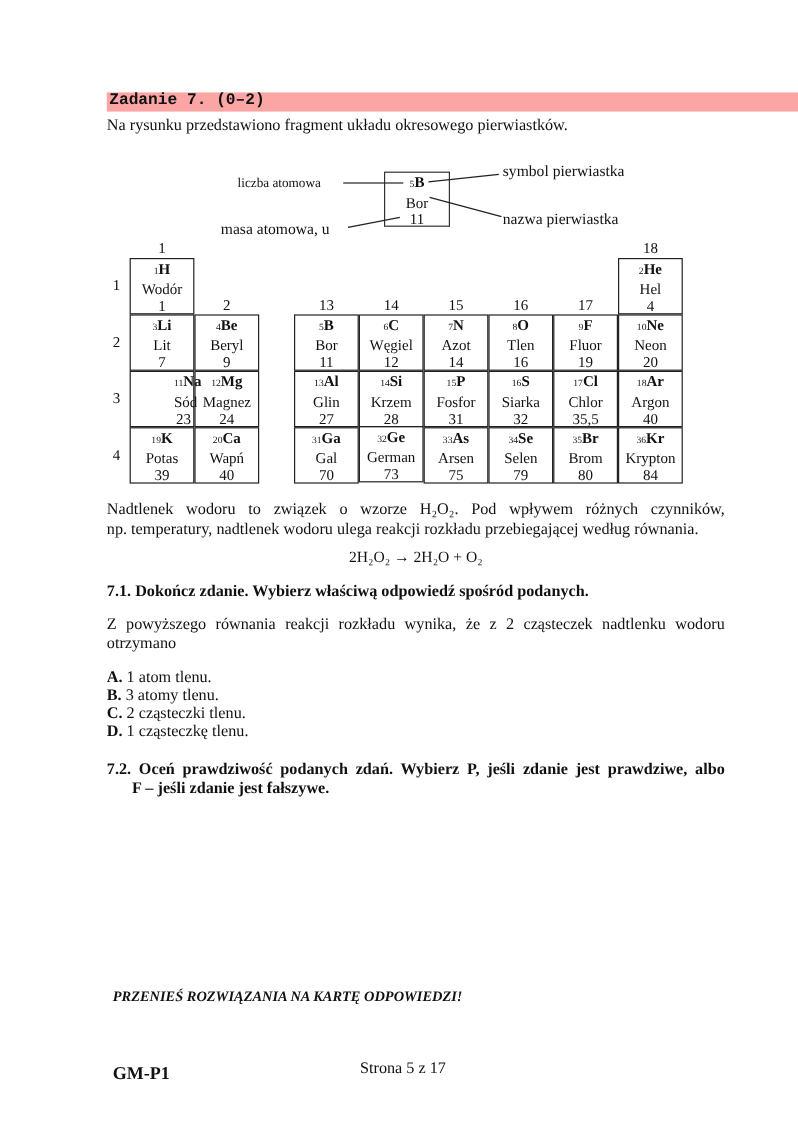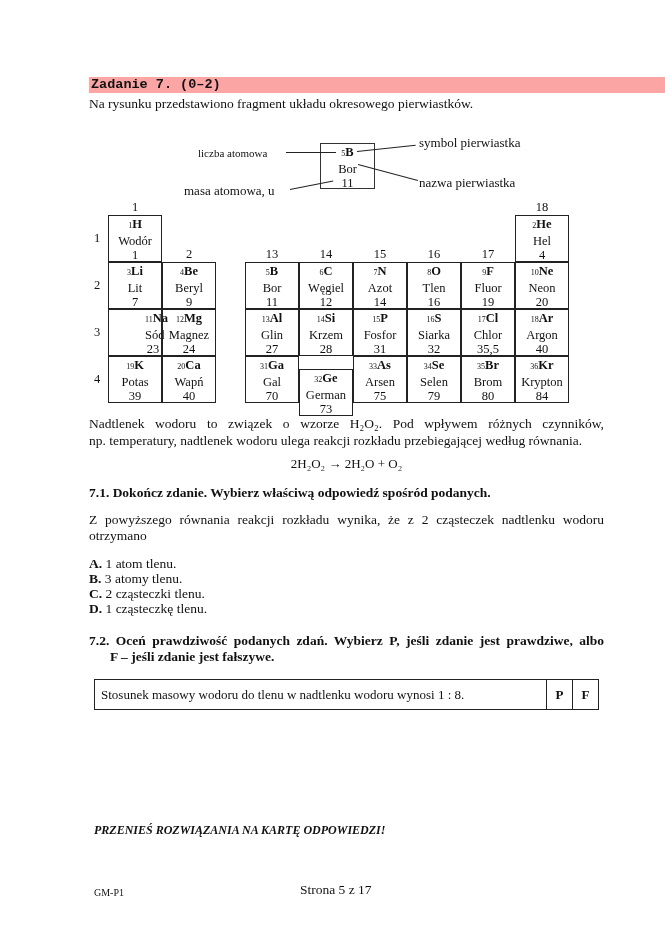--- a/index.html
+++ b/index.html
@@ -150,21 +150,21 @@
     <div class="cell" style="left: 162px; top: 356px;">
       <div><span class="sub">20</span><b>Ca</b></div>
       <div>Wapń</div>
       <div>40</div>
     </div>
     <div class="cell" style="left: 245px; top: 356px;">
       <div><span class="sub">31</span><b>Ga</b></div>
       <div>Gal</div>
       <div>70</div>
     </div>
-    <div class="cell" style="left: 299px; top: 369px;">
+    <div class="cell" style="left: 299px; top: 355px;">
       <div><span class="sub">32</span><b>Ge</b></div>
       <div>German</div>
       <div>73</div>
     </div>
     <div class="cell" style="left: 353px; top: 356px;">
       <div><span class="sub">33</span><b>As</b></div>
       <div>Arsen</div>
       <div>75</div>
     </div>
     <div class="cell" style="left: 407px; top: 356px; font-family: Liberation Serif, serif;">
@@ -195,23 +195,18 @@
 <div class="abs opt" style="left:89px; top:556px;"><b>A.</b><span> 1 atom tlenu.</span></div>
 <div class="abs opt" style="left:89px; top:571px;"><b>B.</b><span> 3 atomy tlenu.</span></div>
 <div class="abs opt" style="left:89px; top:586px;"><b>C.</b><span> 2 cząsteczki tlenu.</span></div>
 <div class="abs opt" style="left:89px; top:601px;"><b>D.</b><span> 1 cząsteczkę tlenu.</span></div>
 
 <div class="abs p" style="left:89px; top:633px; width:515px; font-weight:bold; text-align:justify; text-align-last:justify;">7.2. Oceń prawdziwość podanych zdań. Wybierz P, jeśli zdanie jest prawdziwe, albo</div>
 <div class="abs p" style="left:110px; top:649px; font-weight:bold;">F – jeśli zdanie jest fałszywe.</div>
 
 <table class="pf">
   <tbody>
-  <tr>
-    <td>Stosunek masowy wodoru do tlenu w nadtlenku wodoru wynosi 1 : 8.</td>
-    <td class="c">P</td>
-    <td class="c">F</td>
-  </tr>
 </tbody>
   </table>
 
 <div class="abs" style="left:94px; top:823px; font-style:italic; font-weight:bold; font-size:12px; font-variant:small-caps;">PRZENIEŚ ROZWIĄZANIA NA KARTĘ ODPOWIEDZI!</div>
-<div class="abs" style="left:94px; top:887px; font-weight:normal; font-size:10px;text-align:right;">GM-P1</div>
+<div class="abs" style="left:94px; top:887px; font-weight:bold; font-size:15px;text-align:right;">GM-P1</div>
 <div class="abs" style="left:300px; top:882px; font-size:13.5px;">Strona 5 z 17</div>
 
 </body></html>

